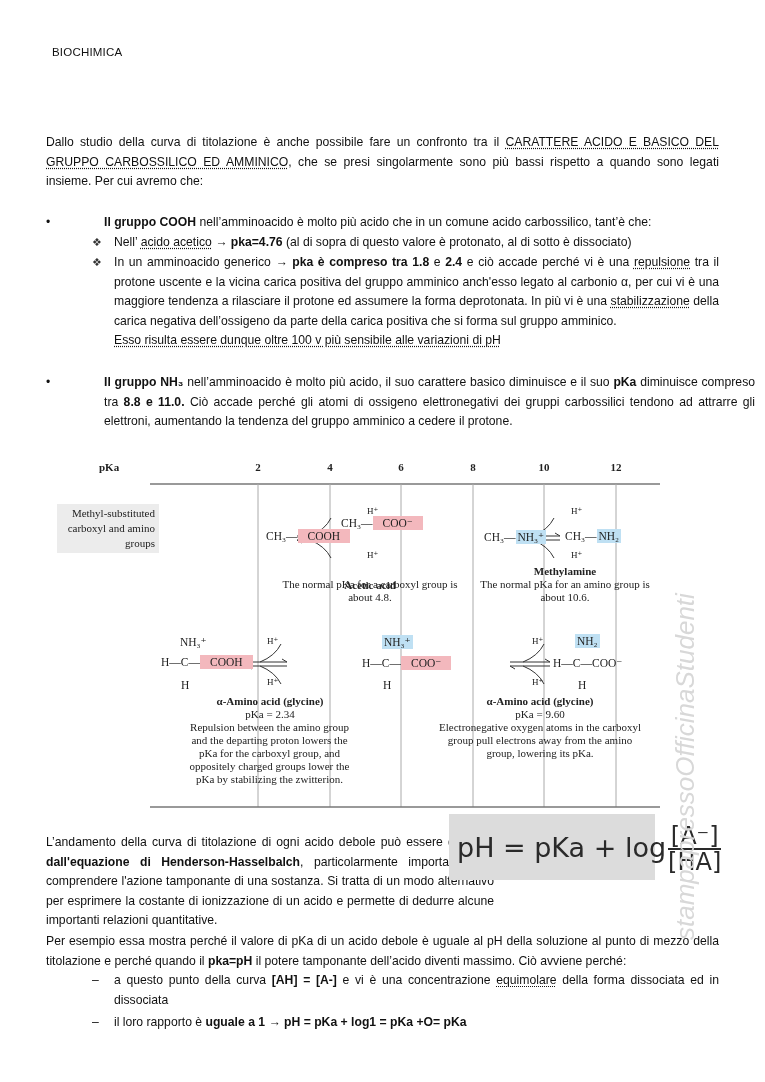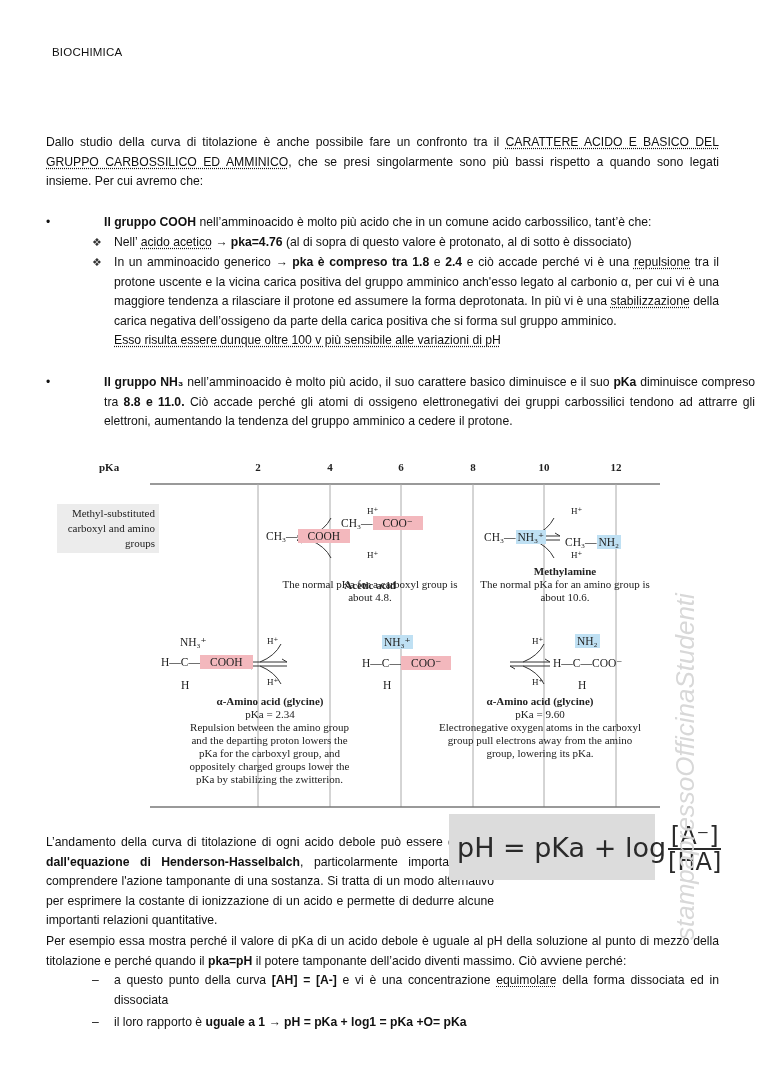--- a/index.html
+++ b/index.html
@@ -126,21 +126,21 @@
     <div class="fig-label" style="left:2px; top:49px; width:94px;" data-name="row-label-methyl">Methyl-substituted carboxyl and amino groups</div>
 
     <div class="fig-chem" style="left:211px; top:75px;" data-name="acetic-acid-protonated"><span data-name="chem-text">CH₃—</span><span class="hl-red" data-name="carboxyl-highlight">COOH</span></div>
     <div class="fig-chem" style="left:286px; top:61px;text-align:right;" data-name="acetic-acid-deprotonated"><span data-name="chem-text">CH₃—</span><span class="hl-red" data-name="carboxylate-highlight">COO⁻</span></div>
     <div class="fig-chem" style="left:312px; top:51px; font-size:9px;" data-name="proton-label">H⁺</div>
     <div class="fig-chem" style="left:312px; top:95px; font-size:9px;" data-name="proton-label">H⁺</div>
     <div class="fig-text" style="left:225px; top:124px; width:180px; font-weight:bold;" data-name="acetic-acid-title">Acetic acid</div>
     <div class="fig-text" style="left:225px; top:123px; width:180px;" data-name="acetic-acid-desc">The normal pKa for a carboxyl group is about 4.8.</div>
 
     <div class="fig-chem" style="left:429px; top:75px;" data-name="methylammonium"><span data-name="chem-text">CH₃—</span><span class="hl-blue" data-name="amino-highlight">NH₃⁺</span></div>
-    <div class="fig-chem" style="left:510px; top:81px;" data-name="methylamine-neutral"><span data-name="chem-text">CH₃—</span><span class="hl-blue" data-name="amino-highlight">NH₂</span></div>
+    <div class="fig-chem" style="left:510px; top:75px;" data-name="methylamine-neutral"><span data-name="chem-text">CH₃—</span><span class="hl-blue" data-name="amino-highlight">NH₂</span></div>
     <div class="fig-chem" style="left:516px; top:51px; font-size:9px;" data-name="proton-label">H⁺</div>
     <div class="fig-chem" style="left:516px; top:95px; font-size:9px;" data-name="proton-label">H⁺</div>
     <div class="fig-text" style="left:420px; top:110px; width:180px; font-weight:bold;" data-name="methylamine-title">Methylamine</div>
     <div class="fig-text" style="left:420px; top:123px; width:180px;" data-name="methylamine-desc">The normal pKa for an amino group is about 10.6.</div>
 
     <div class="fig-chem" style="left:125px; top:180px;" data-name="glycine-top-group">NH₃⁺</div>
     <div class="fig-chem" style="left:106px; top:201px;" data-name="glycine-cationic"><span data-name="chem-text">H—C—</span><span class="hl-red" data-name="carboxyl-highlight">COOH</span></div>
     <div class="fig-chem" style="left:126px; top:224px;" data-name="glycine-bottom-h">H</div>
     <div class="fig-chem" style="left:212px; top:181px; font-size:9px;" data-name="proton-label">H⁺</div>
     <div class="fig-chem" style="left:212px; top:222px; font-size:9px;" data-name="proton-label">H⁺</div>

